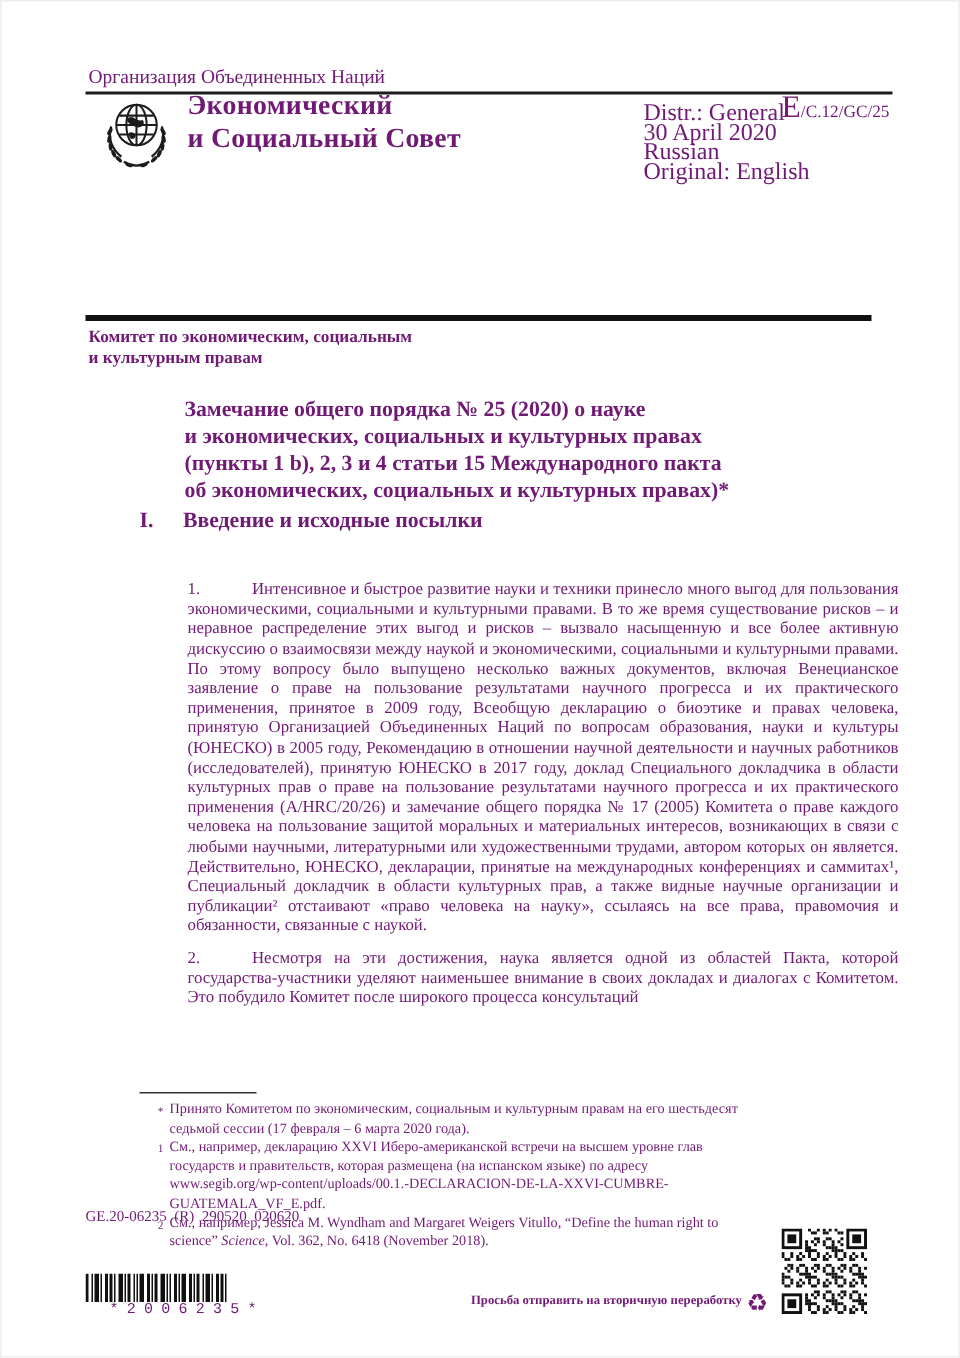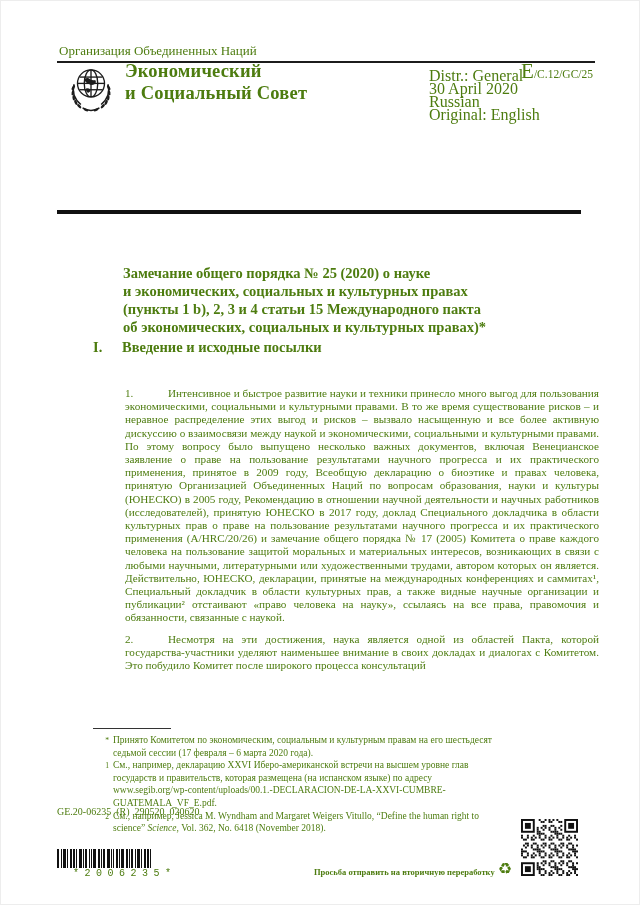--- a/index.html
+++ b/index.html
@@ -1,18 +1,18 @@
 <!DOCTYPE html>
 <html><head>
 <meta charset="utf-8">
 <style>
   html,body{margin:0;padding:0;background:#fff;}
   .page{
     position:relative;width:640px;height:905px;background:#fff;overflow:hidden;
-    font-family:"Liberation Serif","DejaVu Serif",serif;color:#4d7c0f;
+    font-family:"Liberation Serif","DejaVu Serif",serif;color:#701a75;
     box-sizing:border-box;border:1px solid #ededed;
   }
   .abs{position:absolute;}
   .preline{white-space:pre-line;}
   
   .org-line{left:58px;top:42px;font-size:13px;}
   .doc-symbol{top:35px;right:46px;font-size:11.5px;margin-top:23px;}
   .doc-symbol .big-e{font-size:21px;}
   .rule-thin{left:56px;top:60px;width:538px;height:2px;background:#1c1c1c;}
   .emblem{left:63px;top:61px;width:54px;height:58px;}
@@ -33,21 +33,21 @@
   .fn-sep{left:92px;top:727px;width:78px;height:1px;background:#333;}
   .footnotes{left:94px;top:733px;width:486px;font-size:9.5px;line-height:12.6px;}
   .fn{display:flex;align-items:flex-start;}
   .fn-marker{flex:0 0 14px;text-align:right;padding-right:4px;font-size:7.6px;position:relative;top:1px;}
   .fn-text{flex:1;}
   .italic{font-style:italic;}
   
   .ge-code{left:56px;top:805px;font-size:10px;white-space:pre;}
   .barcode{left:56px;top:848px;width:98px;height:19px;}
   .barcode-digits{left:72px;top:867px;font-family:Liberation Mono, monospace;font-size:10px;letter-spacing:5.5px;}
-  .recycle-group{top:860px;right:127px;display:flex;align-items:flex-end;gap:3px;}
+  .recycle-group{top:860px;right:127px;display:flex;align-items:flex-start;gap:3px;}
   .recycle-note{font-size:8.5px;font-weight:700;}
   .recycle-glyph{font-family:"DejaVu Sans",sans-serif;font-size:16px;line-height:16px;}
   .qr{left:520px;top:818px;width:57px;height:57px;}
 </style>
 </head>
 <body>
 
 <div class="page">
 
   <div class="abs org-line">Организация Объединенных Наций</div>
@@ -89,20 +89,22 @@
   </svg>
   <div class="abs council-title preline">Экономический
 и Социальный Совет</div>
   <div class="abs distr preline">Distr.: General
 30 April 2020
 Russian
 Original: English</div>
 
   <div class="abs rule-thick"></div>
 
+  <div class="abs committee preline">Комитет по экономическим, социальным
+и культурным правам</div>
   <div class="abs doc-title preline">Замечание общего порядка № 25 (2020) о науке
 и экономических, социальных и культурных правах
 (пункты 1 b), 2, 3 и 4 статьи 15 Международного пакта
 об экономических, социальных и культурных правах)*</div>
 
   <div class="abs section-h">
     <span class="snum">I.</span><span>Введение и исходные посылки</span>
   </div>
 
   <div class="abs body-text">

